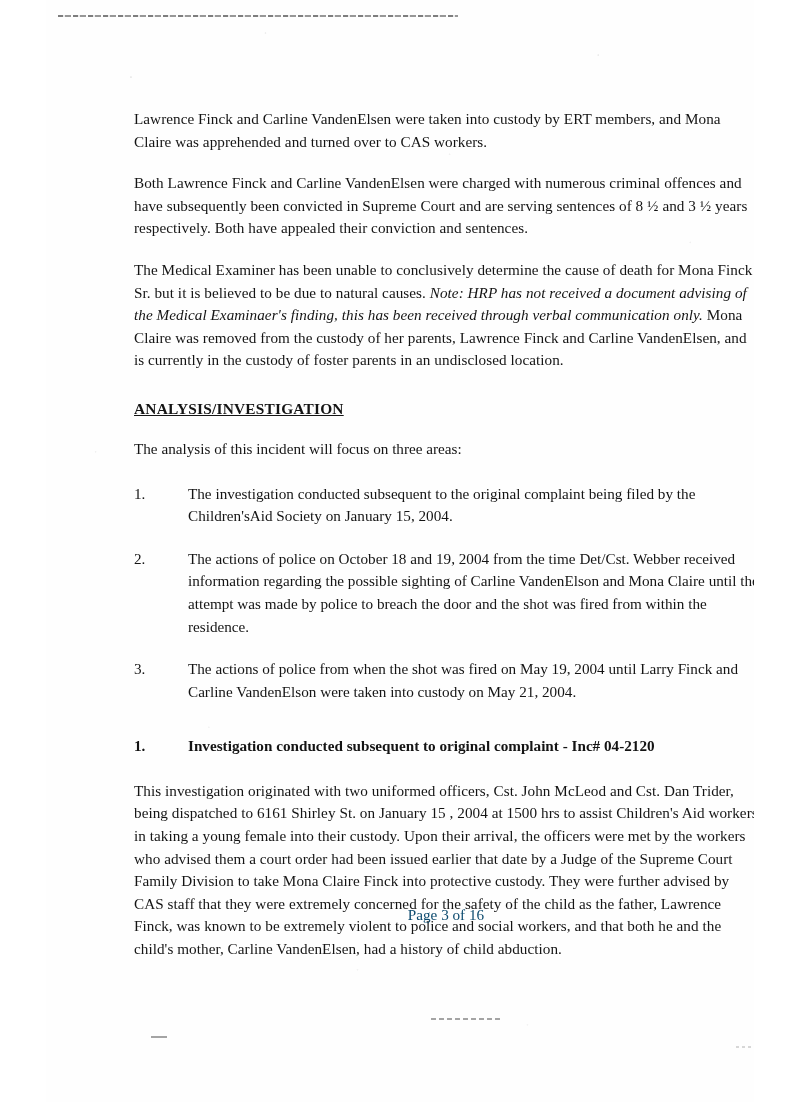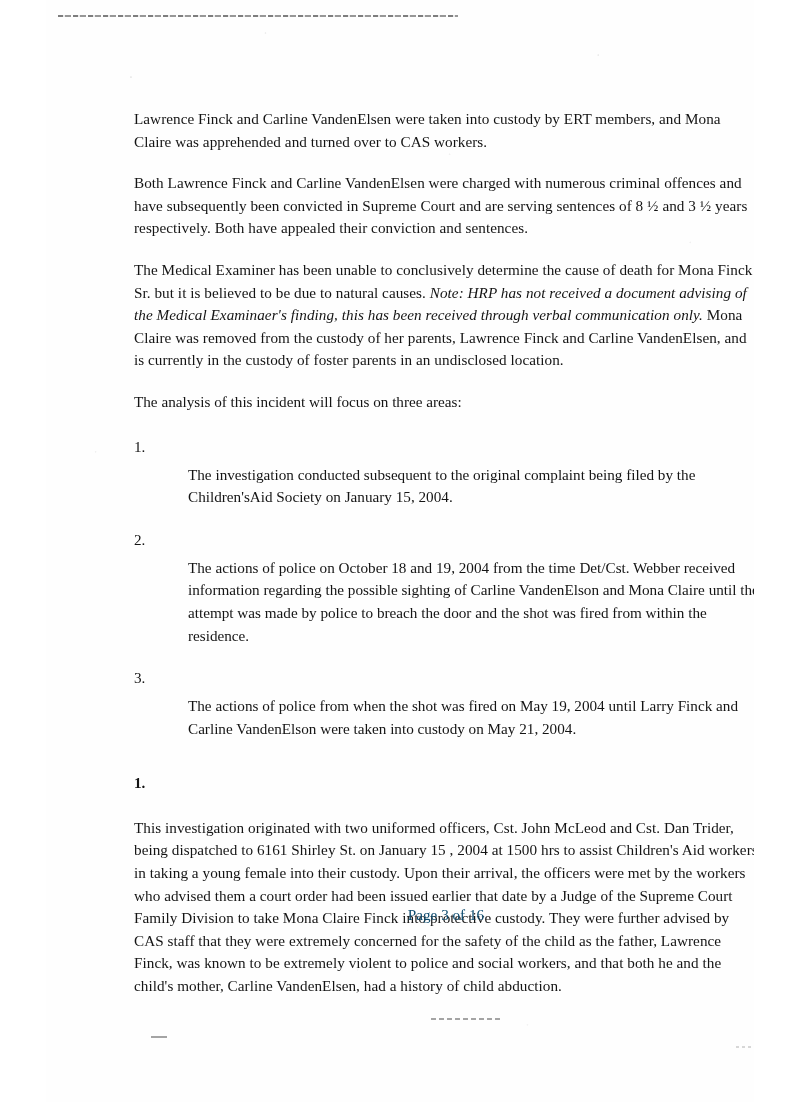--- a/index.html
+++ b/index.html
@@ -121,21 +121,21 @@
   .list-item {
     display: flex;
     margin: 0 0 20px 0;
     font-size: 15.2px;
     line-height: 22.6px;
   }
   .list-num {
     width: 54px;
     flex: 0 0 54px;
   }
-  .list-text { flex: 1 1 auto; margin-top: 28px; }
+  .list-text { flex: 1 1 auto; }
   .sub-heading {
     display: flex;
     font-size: 15.2px;
     line-height: 22.6px;
     font-weight: bold;
     margin: 32px 0 22px 0;
   }
   .sub-heading .list-num { width: 54px; flex: 0 0 54px; }
   .footer {
     position: absolute;
@@ -161,40 +161,42 @@
   <div class="artifact-bot-right"></div>
 
   <div class="content">
 
     <p class="para">Lawrence Finck and Carline VandenElsen were taken into custody by ERT members, and Mona Claire was apprehended and turned over to CAS workers.</p>
 
     <p class="para">Both Lawrence Finck and Carline VandenElsen were charged with numerous criminal offences and have subsequently been convicted in Supreme Court and are serving sentences of 8 ½ and 3 ½ years respectively. Both have appealed their conviction and sentences.</p>
 
     <p class="para"><span>The Medical Examiner has been unable to conclusively determine the cause of death for Mona Finck Sr. but it is believed to be due to natural causes. </span><i>Note: HRP has not received a document advising of the Medical Examinaer's finding, this has been received through verbal communication only.</i><span>  Mona Claire was removed from the custody of her parents, Lawrence Finck and Carline VandenElsen, and is currently in the custody of foster parents in an undisclosed location.</span></p>
 
+    <div class="section-heading">ANALYSIS/INVESTIGATION</div>
 
     <p class="lead-in">The analysis of this incident will focus on three areas:</p>
 
     <div class="list-item">
       <span class="list-num">1.</span>
       <span class="list-text">The investigation conducted subsequent to the original complaint being filed by the Children'sAid Society on January 15, 2004.</span>
     </div>
 
     <div class="list-item">
       <span class="list-num">2.</span>
       <span class="list-text">The actions of police on October 18 and 19, 2004 from the time Det/Cst. Webber received information regarding the possible sighting of Carline VandenElson and Mona Claire until the attempt was made by police to breach the door and the shot was fired from within the residence.</span>
     </div>
 
     <div class="list-item">
       <span class="list-num">3.</span>
       <span class="list-text">The actions of police from when the shot was fired on May 19, 2004 until Larry Finck and Carline VandenElson were taken into custody on May 21, 2004.</span>
     </div>
 
     <div class="sub-heading">
       <span class="list-num">1.</span>
+      <span>Investigation conducted subsequent to original complaint - Inc# 04-2120</span>
     </div>
 
     <p class="para">This investigation originated with two uniformed officers, Cst. John McLeod and Cst. Dan Trider, being dispatched to 6161 Shirley St. on January 15 , 2004 at 1500 hrs to assist Children's Aid workers in taking a young female into their custody. Upon their arrival, the officers were met by the workers who advised them a court order had been issued earlier that date by a Judge of the Supreme Court Family Division to take Mona Claire Finck into protective custody. They were further advised by CAS staff that they were extremely concerned for the safety of the child as the father, Lawrence Finck, was known to be extremely violent to police and social workers, and that both he and the child's mother, Carline VandenElsen, had a history of child abduction.</p>
 
 
   </div>
 
   <div class="footer">Page 3 of  16</div>
 
 </div>

